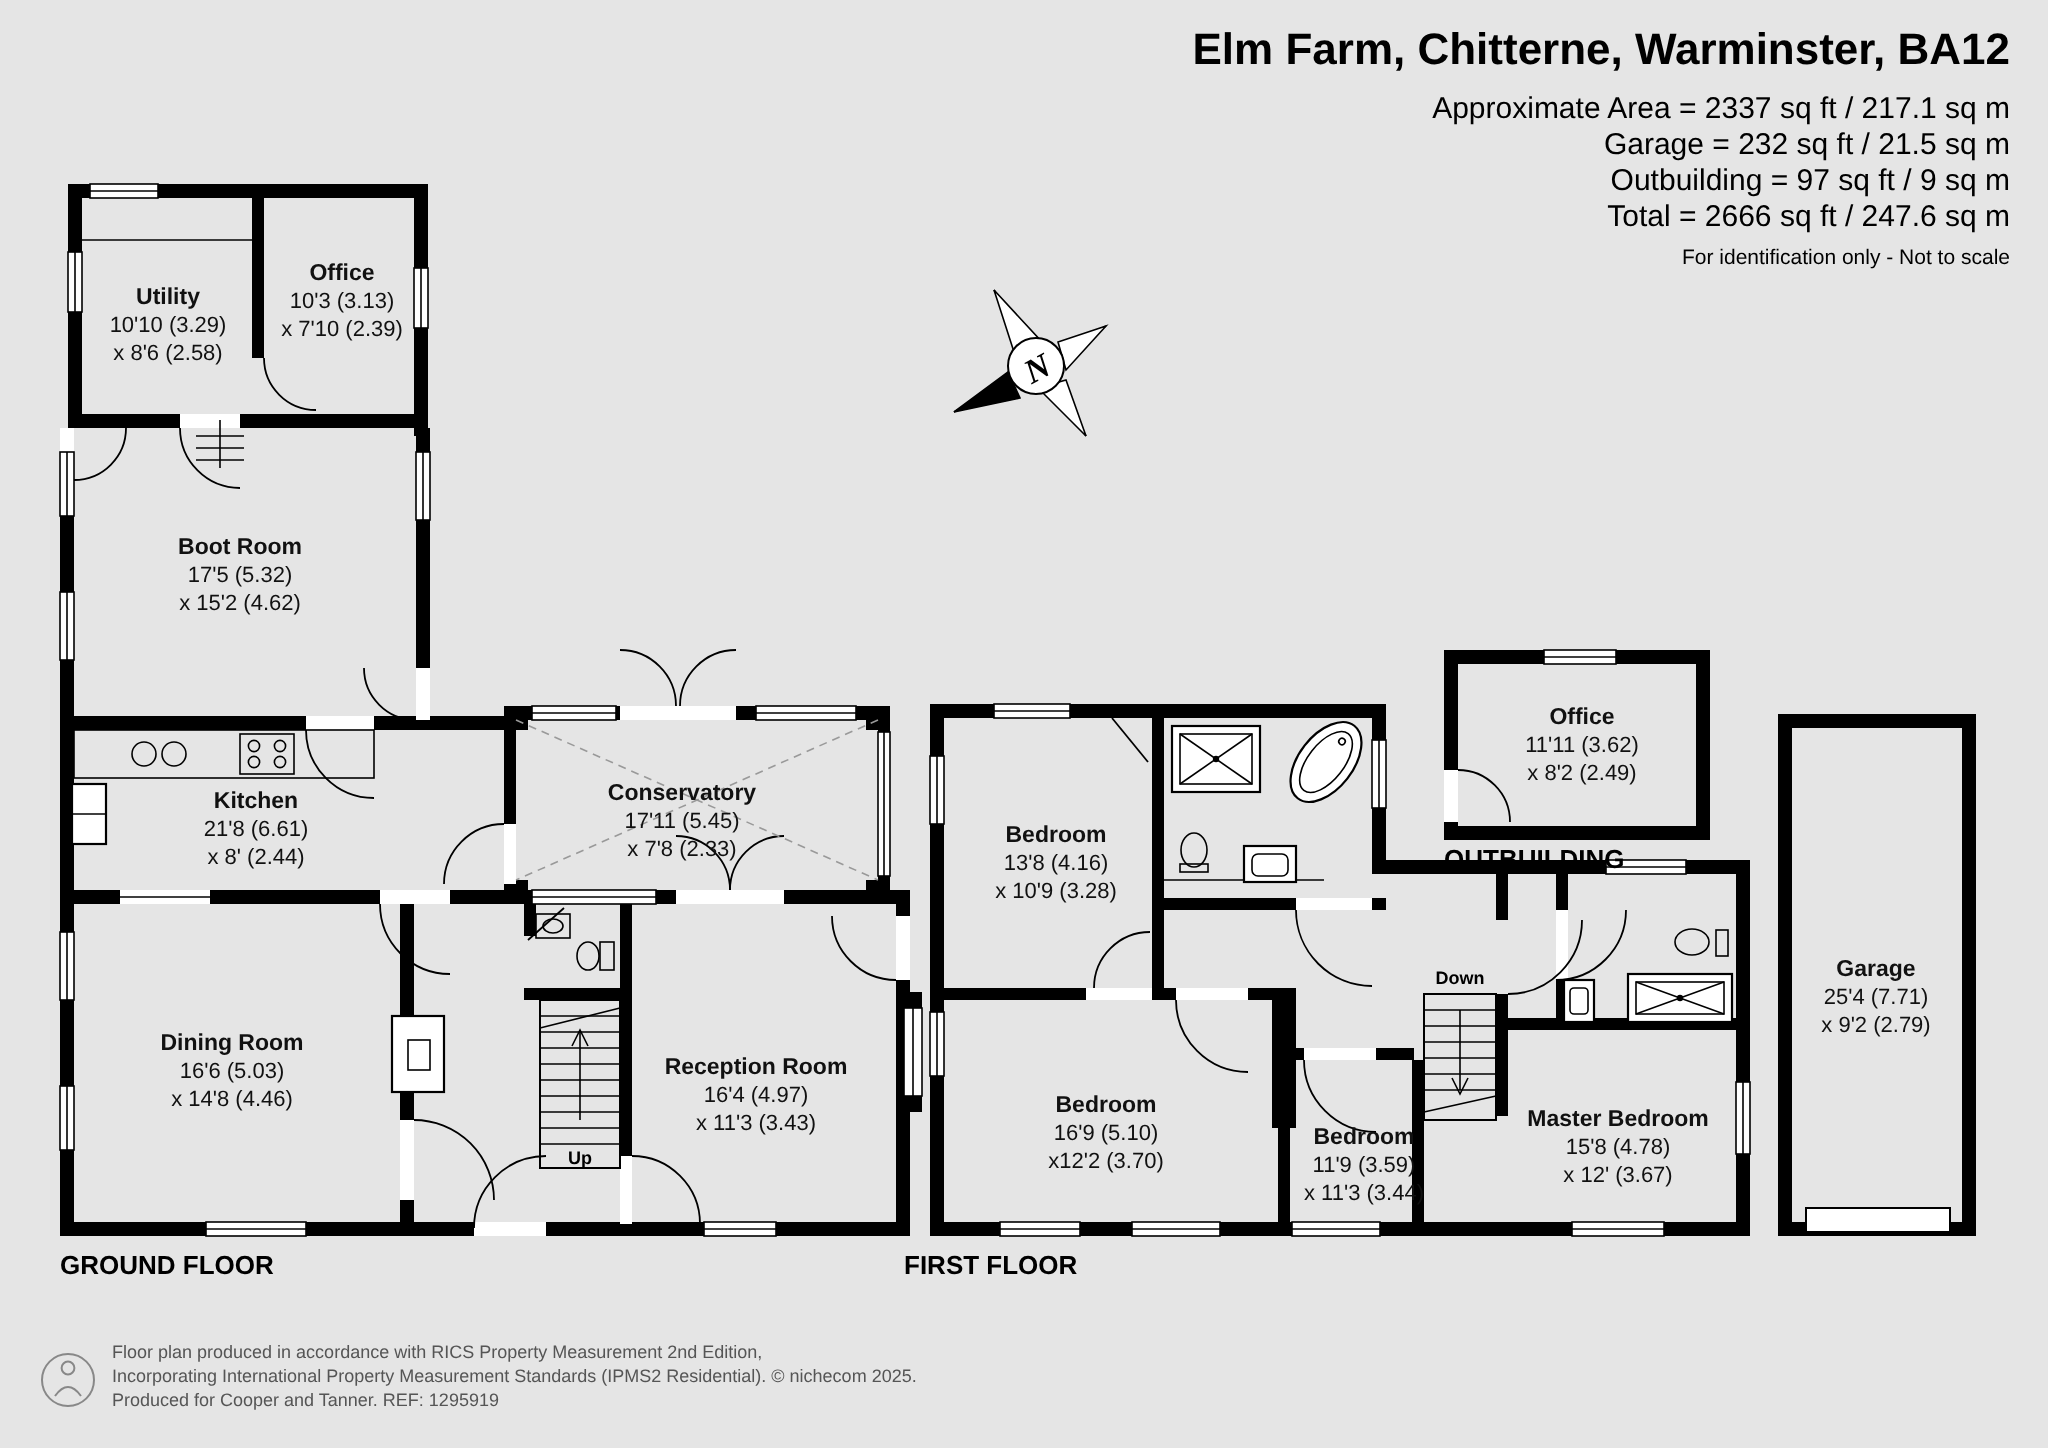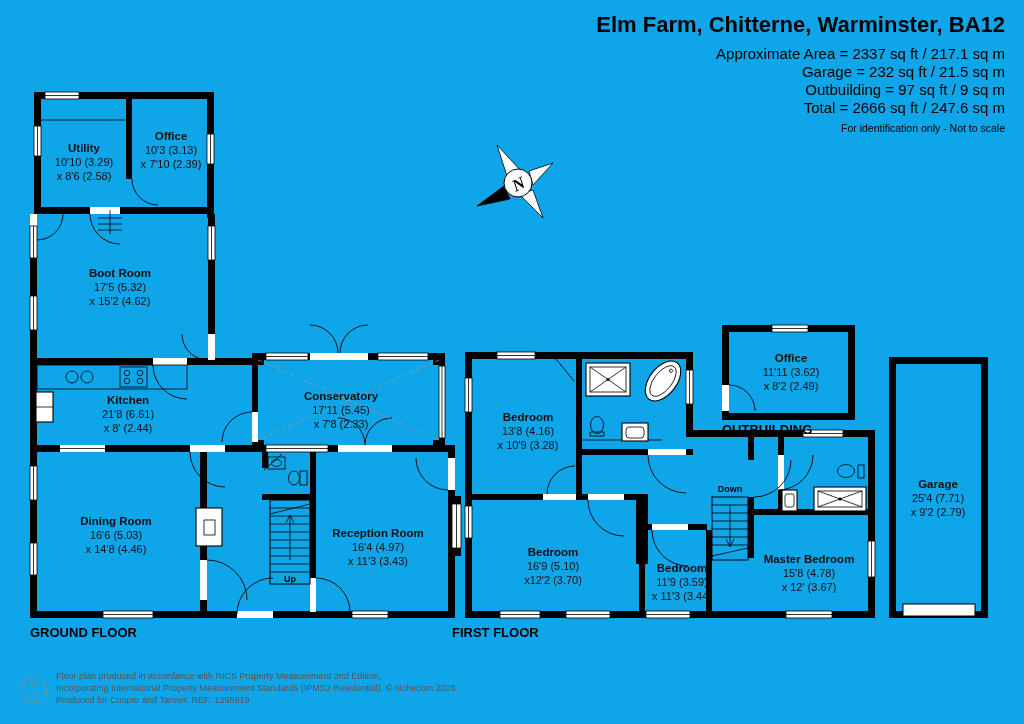--- a/index.html
+++ b/index.html
@@ -1,16 +1,16 @@
 <!DOCTYPE html>
 <html><head>
 <meta charset="utf-8">
 <style>
   html,body{margin:0;padding:0;background:#ffffff;}
-  .page{position:relative;width:1024px;height:724px;background:#0ea5e9;overflow:hidden;
+  .page{position:relative;width:1024px;height:724px;background:#e5e5e5;overflow:hidden;
         font-family:"Liberation Sans",sans-serif;}
   svg{position:absolute;left:0;top:0;}
   .w{fill:#000;}
   .winbox{fill:#fff;stroke:#000;stroke-width:0.8;}
   .gap{fill:#fff;}
   .thin{stroke:#000;stroke-width:1;fill:none;}
   .hair{stroke:#000;stroke-width:0.8;fill:none;}
   .fix{stroke:#000;stroke-width:1.1;fill:#fff;}
   .fix2{stroke:#000;stroke-width:0.8;fill:none;}
   .arc{stroke:#000;stroke-width:0.9;fill:none;}

